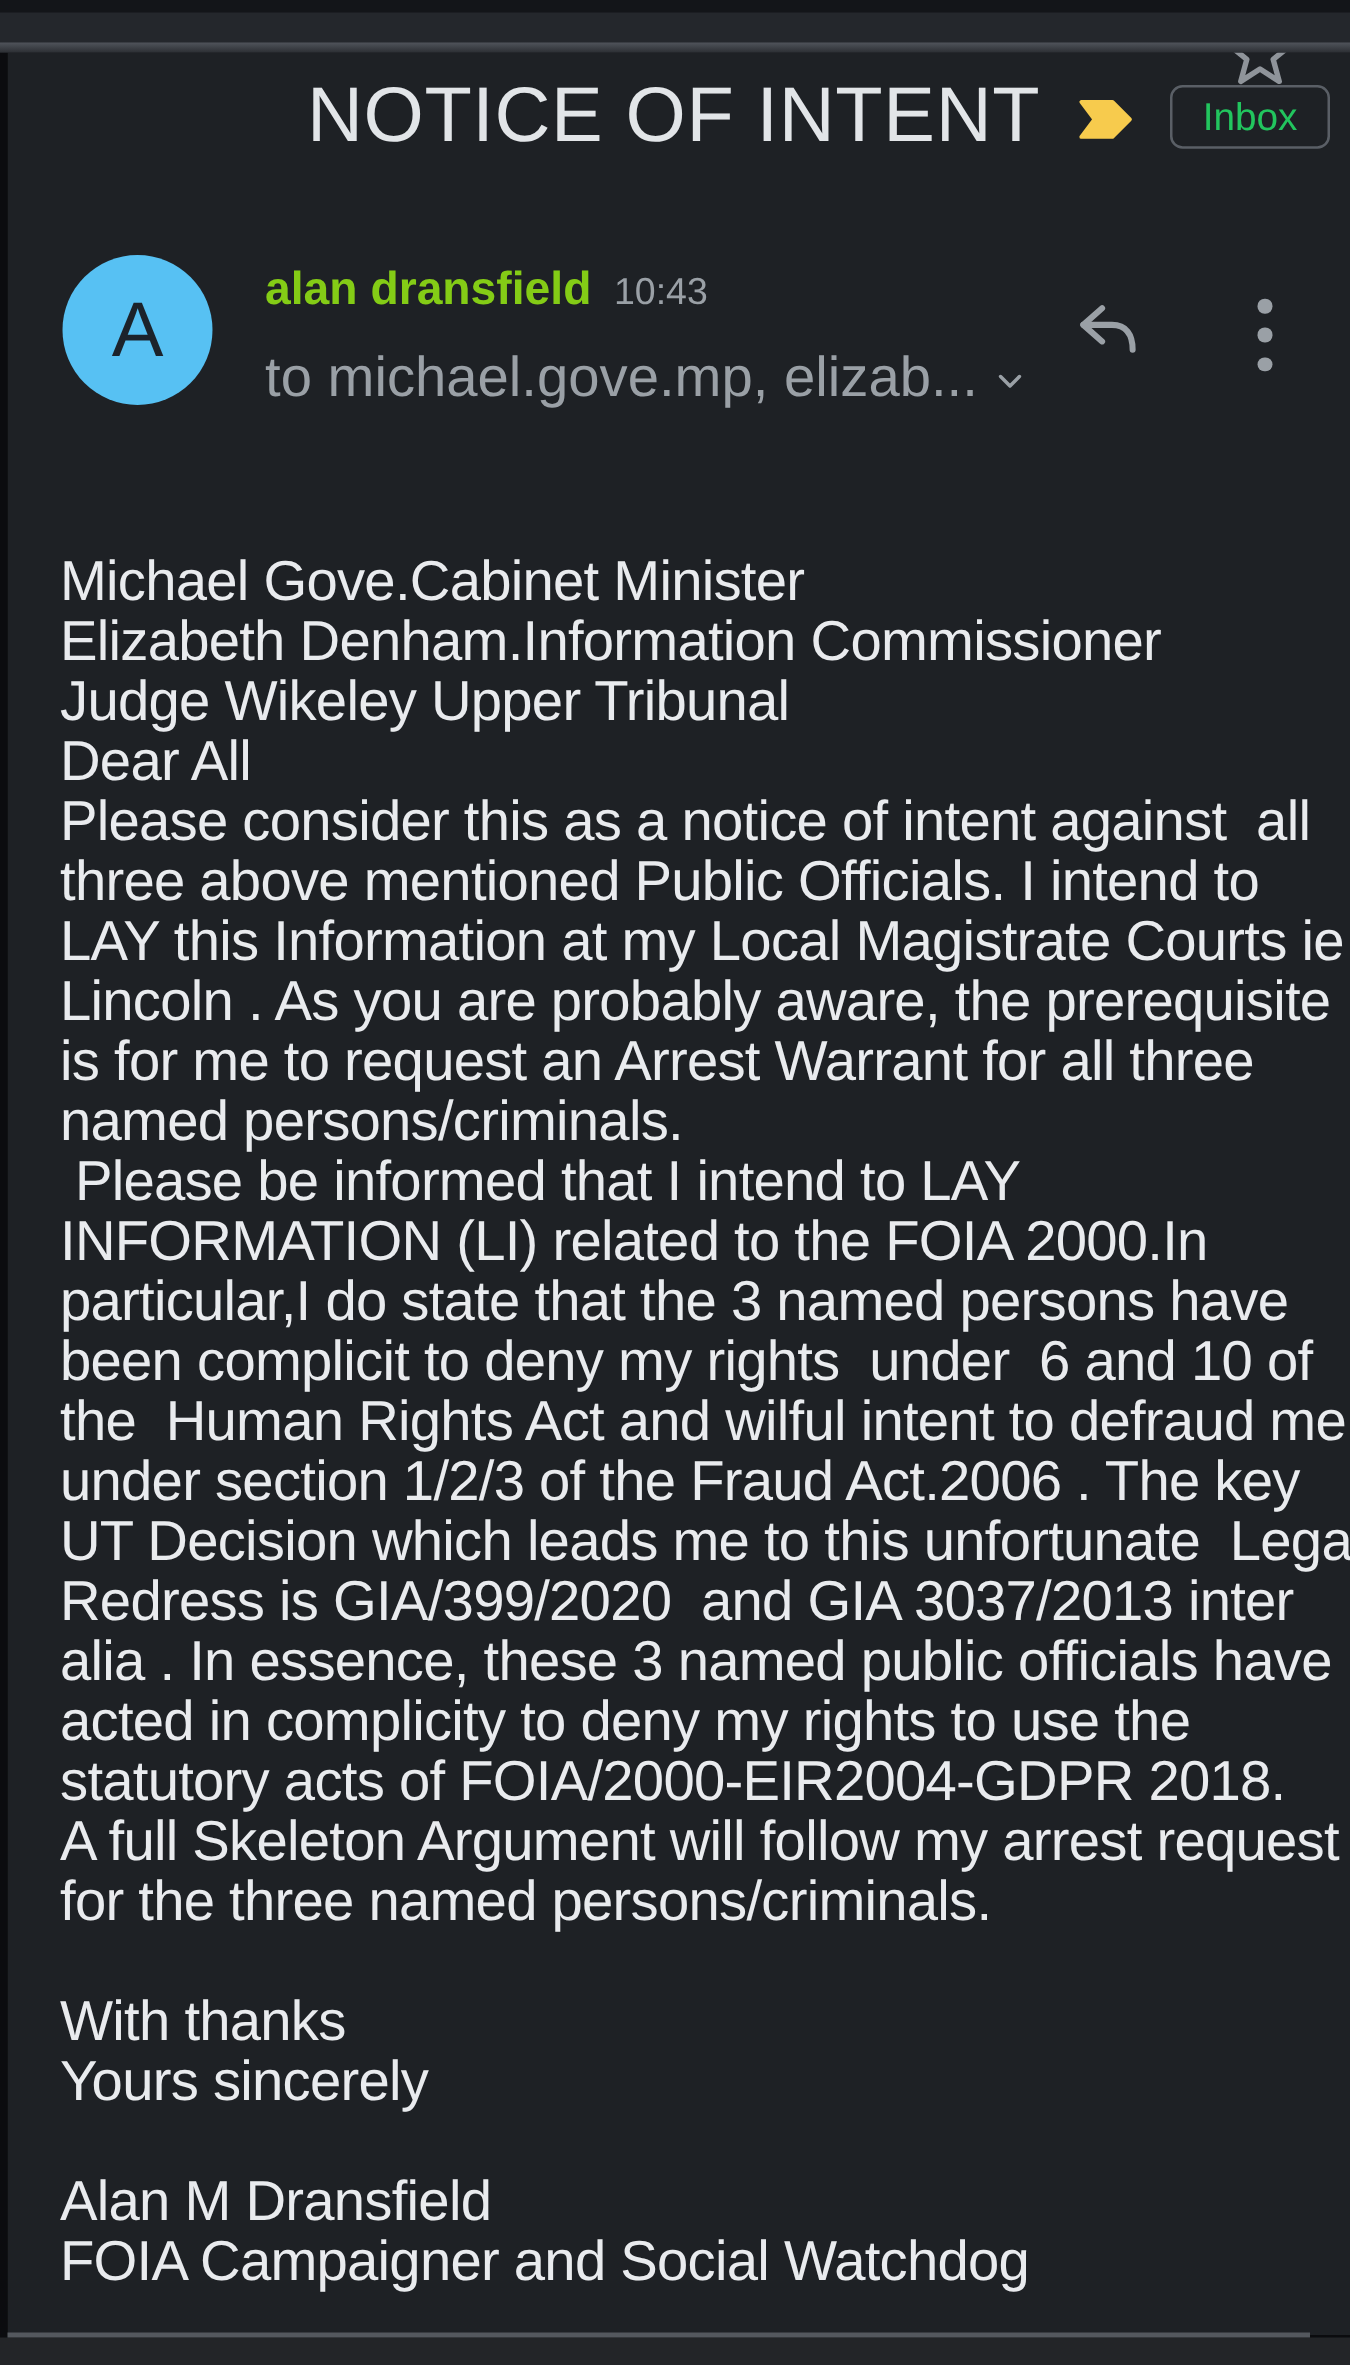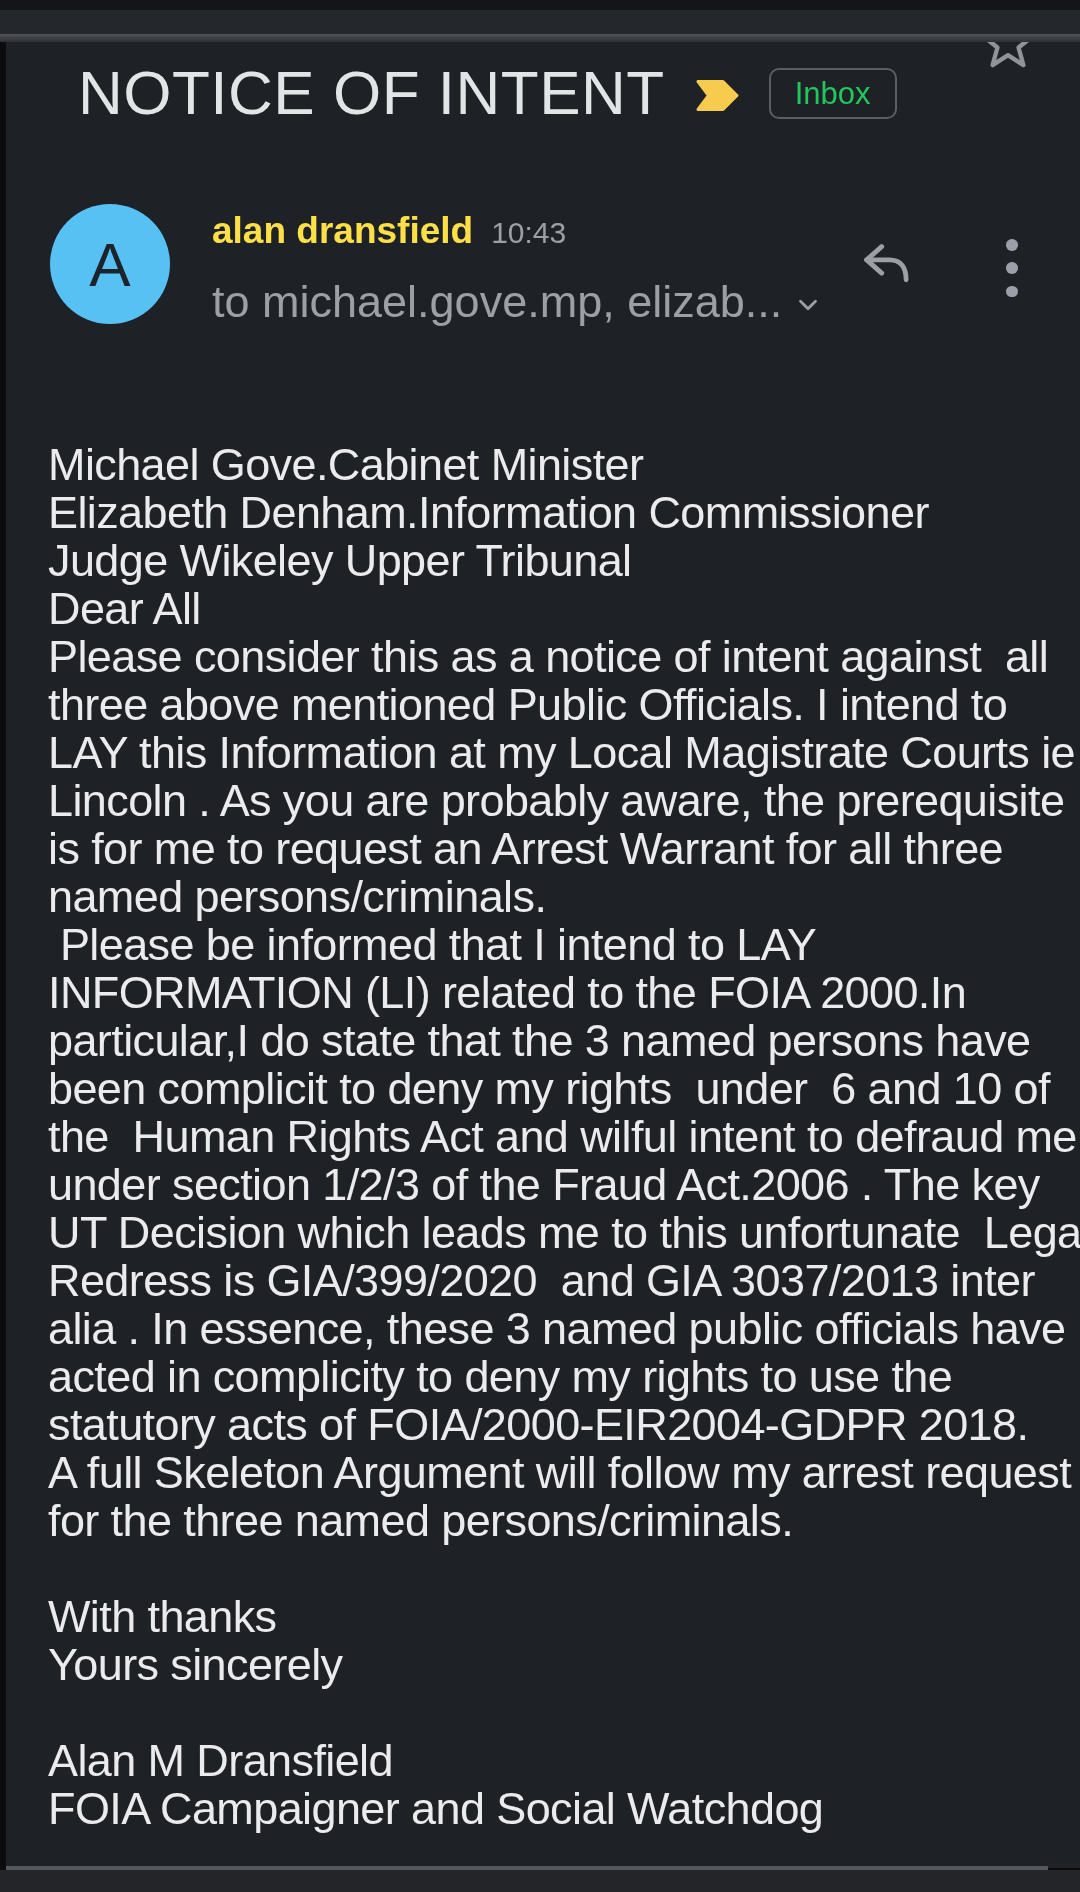--- a/index.html
+++ b/index.html
@@ -13,31 +13,31 @@
   #topDivider{position:absolute;left:0;top:34px;width:1080px;height:8px;z-index:3;
     background:linear-gradient(#50545B,#2C2F34);}
   
   .star-wrap{position:absolute;left:978px;top:14px;width:60px;height:60px;z-index:1;}
   
   #card{position:absolute;left:6px;top:42px;width:1074px;height:1826px;background:#1E2125;overflow:hidden;z-index:0;}
   #leftGutter{position:absolute;left:0;top:42px;width:6px;height:1828px;background:#0B0C0F;z-index:1;}
   #cardBottomLine{position:absolute;left:6px;top:1866px;width:1042px;height:4px;background:#54585E;z-index:2;}
   #bottomStrip{position:absolute;left:0;top:1870px;width:1080px;height:22px;background:#232528;z-index:1;}
   
-  .subject-row{position:absolute;left:72px;top:20px;right:16px;display:flex;align-items:center;gap:30px;}
+  .subject-row{position:absolute;left:72px;top:20px;right:16px;display:flex;align-items:center;gap:30px;justify-content:flex-end;}
   .subject{font-size:62px;line-height:62px;font-weight:400;letter-spacing:.5px;color:#E2E5E8;white-space:nowrap;}
   .imp-icon{flex:0 0 auto;margin-top:4px;}
   .label-chip{flex:0 0 auto;height:46px;padding:1px 24px 0;border:2.5px solid #5A5F66;border-radius:10px;
     display:flex;align-items:center;color:#22c55e;font-size:31px;}
   
   .avatar{position:absolute;left:44px;top:162px;width:120px;height:120px;border-radius:50%;
     background:#57C1F3;display:flex;align-items:center;justify-content:center;
     color:#1C232B;font-size:62px;font-weight:400;}
   .name-row{position:absolute;left:206px;top:168px;display:flex;align-items:baseline;gap:18px;white-space:nowrap;}
-  .sender-name{font-size:37px;font-weight:700;color:#fde047;}
+  .sender-name{font-size:37px;font-weight:700;color:#84cc16;}
   .sent-time{font-size:30px;color:#9AA0A6;}
   .rcpt-row{position:absolute;left:206px;top:234px;display:flex;align-items:center;gap:12px;white-space:nowrap;}
   .rcpt-text{font-size:45px;color:#9AA0A6;}
   .reply-btn{position:absolute;left:849px;top:196px;width:62px;height:56px;}
   .more-btn{position:absolute;left:984px;top:197px;width:44px;height:58px;
     display:flex;flex-direction:column;align-items:center;justify-content:space-between;}
   .dot{width:11.5px;height:11.5px;border-radius:50%;background:#9AA0A6;}
   
   .body-text{position:absolute;left:42px;top:399px;width:1010px;
     font-size:45px;line-height:48px;letter-spacing:-.6px;color:#E9EBEE;white-space:pre;}

